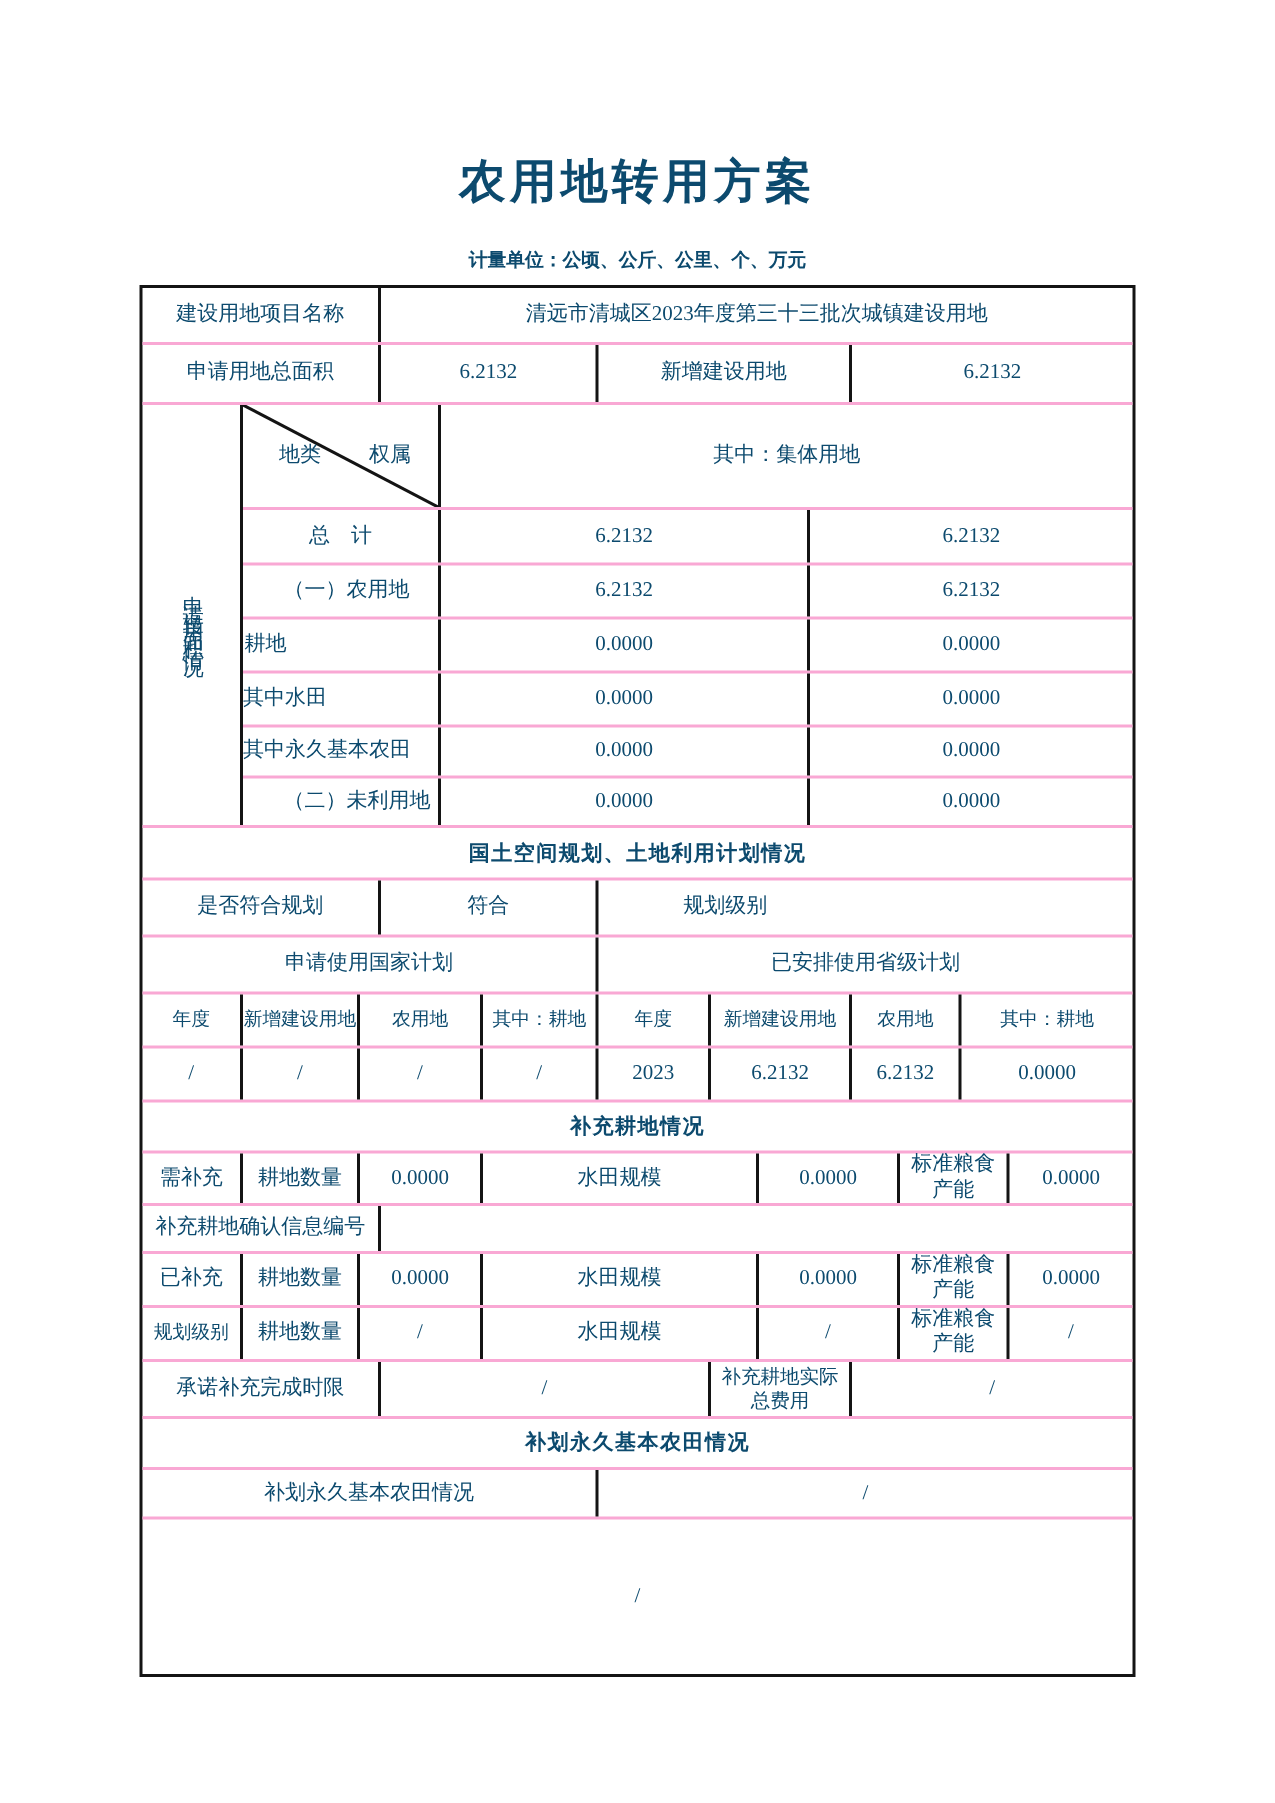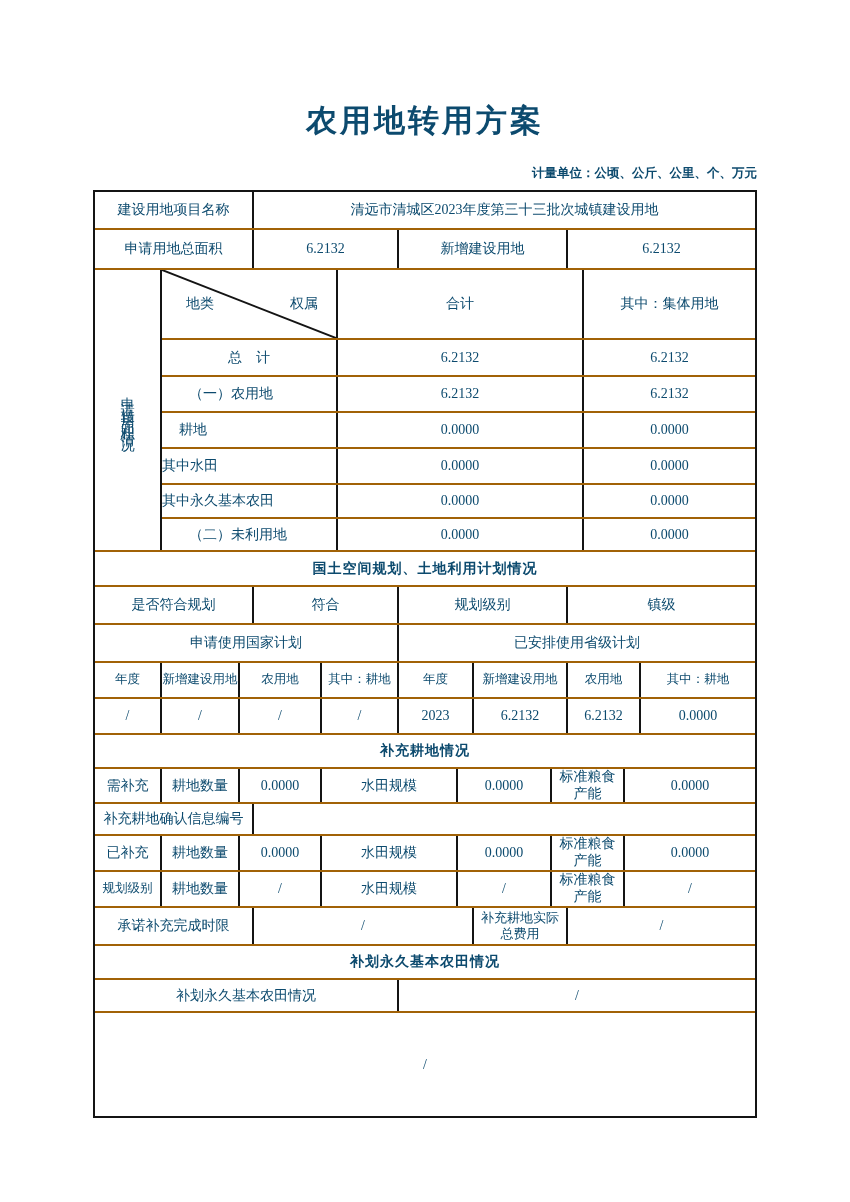--- a/index.html
+++ b/index.html
@@ -15,52 +15,52 @@
   .title {
     padding-top:100px;
     text-align:center;
     font-size:31px;
     font-weight:bold;
     letter-spacing:3px;
   }
   .unit-note {
     width:664px;
     margin:23px auto 0;
-    text-align:right;
+    text-align:center;
     font-size:12.5px;
     font-weight:bold;
     font-family:Liberation Sans, sans-serif;
   }
   .tbl {
     width:664px;
     margin:8px auto 0;
     border:2px solid #141414;
   }
-  .r { display:flex; border-bottom:2px solid #a16207; align-items:stretch; }
+  .r { display:flex; border-bottom:2px solid #f9a8d4; align-items:stretch; }
   .tbl > .r:last-child { border-bottom:none; }
   .sub { flex:1; display:flex; flex-direction:column; min-width:0; }
   .sub .r:last-child { border-bottom:none; }
   .c {
     border-right:2px solid #141414;
     display:flex; align-items:center; justify-content:center;
     font-size:14px; line-height:1.25; text-align:center;
     min-width:0;
   }
   .r > .c:last-child, .r > .sub + .c:last-child { border-right:none; }
   .r > *:last-child { border-right:none; }
   .fx { flex:1; }
   
   .w67{width:67px}.w78{width:78px}.w82{width:82px}.w77{width:77px}.w75{width:75px}
-  .w94{width:94px}.w73{width:73px}.w145{width:145px}.w152{width:136px}.w159{width:159px}
-  .w160{width:176px}.w169{width:169px}.w220{width:220px}.w246{width:246px}.w304{width:304px}
+  .w94{width:94px}.w73{width:73px}.w145{width:145px}.w152{width:184px}.w159{width:159px}
+  .w160{width:132px}.w169{width:169px}.w220{width:220px}.w246{width:246px}.w304{width:304px}
   
   .h31{height:31px}.h32{height:32px}.h33{height:33px}.h34{height:34px}.h35{height:35px}
   .h36{height:36px}.h37{height:37px}.h38{height:38px}.h40{height:40px}.h70{height:70px}.h103{height:103px}
   .left { justify-content:flex-start; text-align:left; }
-  .pa{padding-left:27px}.pb{padding-left:17px}.pc{}
+  .pa{padding-left:27px}.pb{padding-left:1px}.pc{}
   .hd {
     font-family:"Liberation Sans","DejaVu Sans",sans-serif;
     font-weight:bold; font-size:14px; letter-spacing:1px;
   }
   .f12 { font-size:12.5px; white-space:nowrap; }
   .nw { white-space:nowrap; }
   .vtext {
     writing-mode:vertical-rl;
     text-orientation:upright;
     letter-spacing:6px;
@@ -102,21 +102,20 @@
       </div>
       <div class="sub">
         <div class="r h70">
           <div class="c w160 diag">
             <svg>
               <line x1="0" y1="0" x2="100%" y2="100%" stroke="#141414" stroke-width="2"></line>
             </svg>
             <span class="diag-l">地类</span>
             <span class="diag-r">权属</span>
           </div>
-          <div class="c w246">合计</div>
           <div class="c fx">其中：集体用地</div>
         </div>
         <div class="r h37">
           <div class="c w160">总　计</div>
           <div class="c w246">6.2132</div>
           <div class="c fx">6.2132</div>
         </div>
         <div class="r h36">
           <div class="c w160 left pa">（一）农用地</div>
           <div class="c w246">6.2132</div>
@@ -146,21 +145,20 @@
     </div>
 
     <div class="r h35">
       <div class="c fx hd">国土空间规划、土地利用计划情况</div>
     </div>
 
     <div class="r h38">
       <div class="c w159">是否符合规划</div>
       <div class="c w145">符合</div>
       <div class="c w169">规划级别</div>
-      <div class="c fx">镇级</div>
     </div>
 
     <div class="r h38">
       <div class="c w304">申请使用国家计划</div>
       <div class="c fx">已安排使用省级计划</div>
     </div>
 
     <div class="r h36">
       <div class="c w67 f12">年度</div>
       <div class="c w78 f12">新增建设用地</div>

